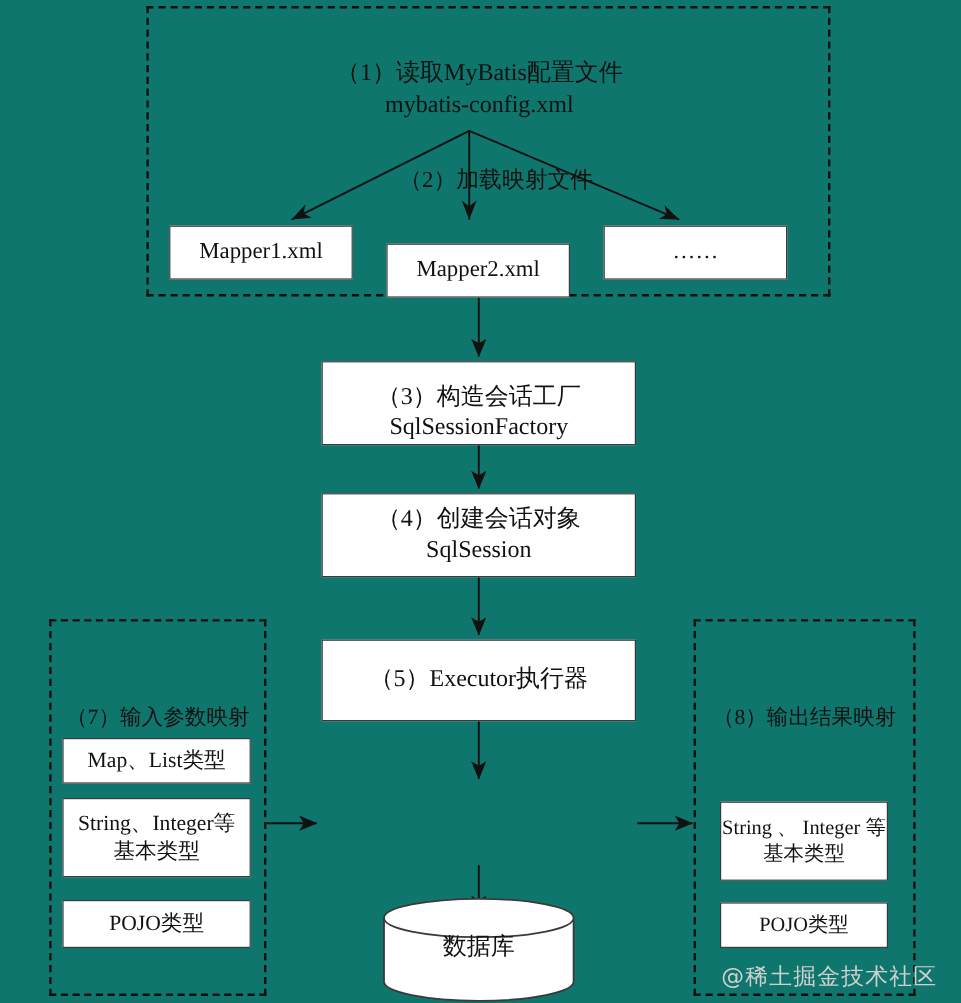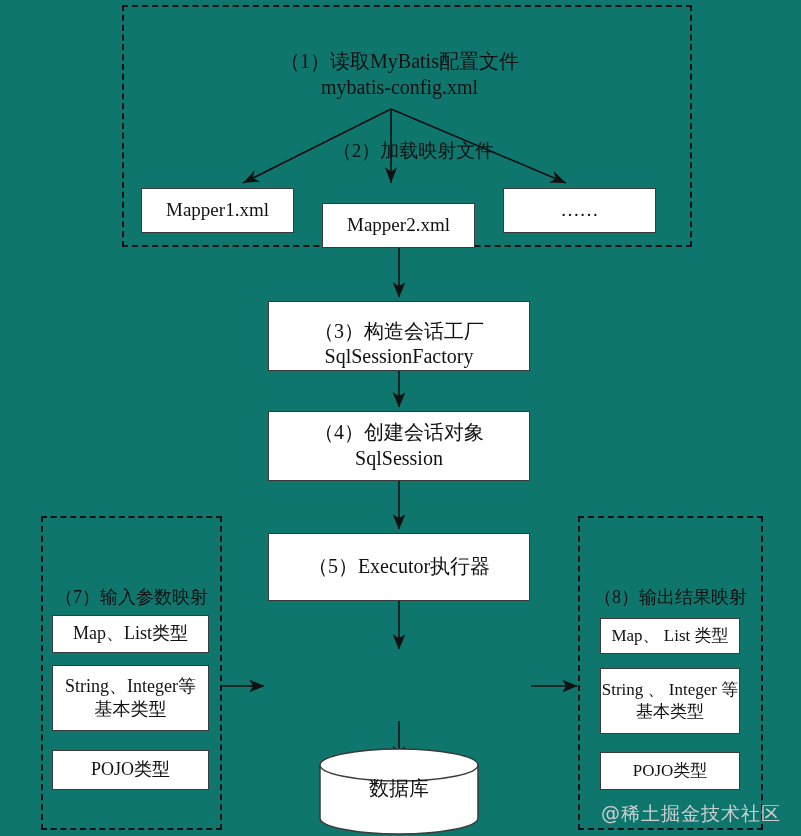--- a/index.html
+++ b/index.html
@@ -177,23 +177,20 @@
   <div class="node" style="left:52px; top:750px; width:157px; height:40px; font-size:18px;">
     <span class="line">POJO类型</span>
   </div>
 
   <div class="dashed-group" style="left:578px; top:516px; width:185px; height:314px;"></div>
 
   <div class="freetext" style="left:582px; top:586px; width:177px; font-size:18px;">
     <span class="line">（8）输出结果映射</span>
   </div>
 
-  <div class="node" style="left:600px; top:618px; width:140px; height:36px; font-size:17px;">
-    <span class="line">Map、 List 类型</span>
-  </div>
 
   <div class="node" style="left:600px; top:668px; width:140px; height:66px; font-size:17px;">
     <span class="line">String 、 Integer 等</span>
     <span class="line">基本类型</span>
   </div>
 
   <div class="node" style="left:600px; top:752px; width:140px; height:38px; font-size:17px;">
     <span class="line">POJO类型</span>
   </div>
 

